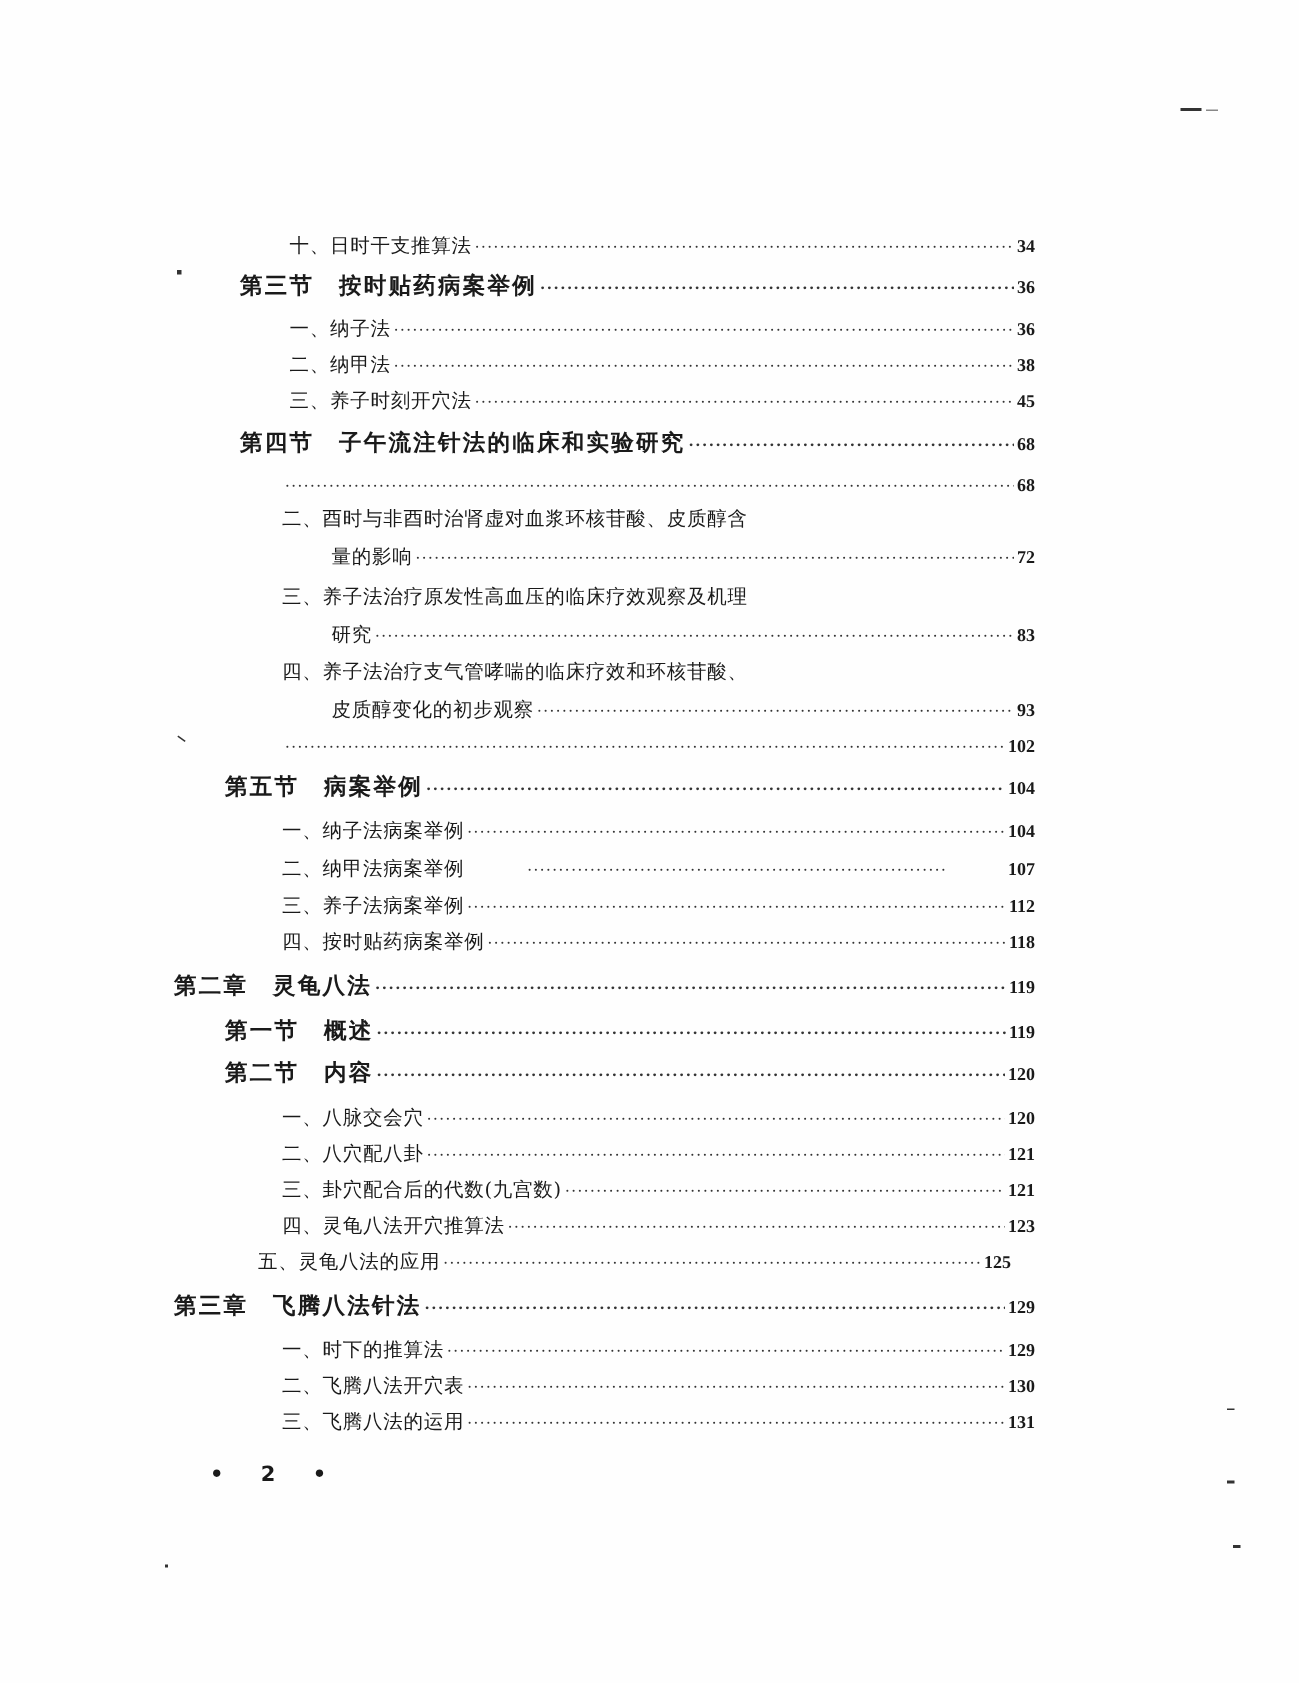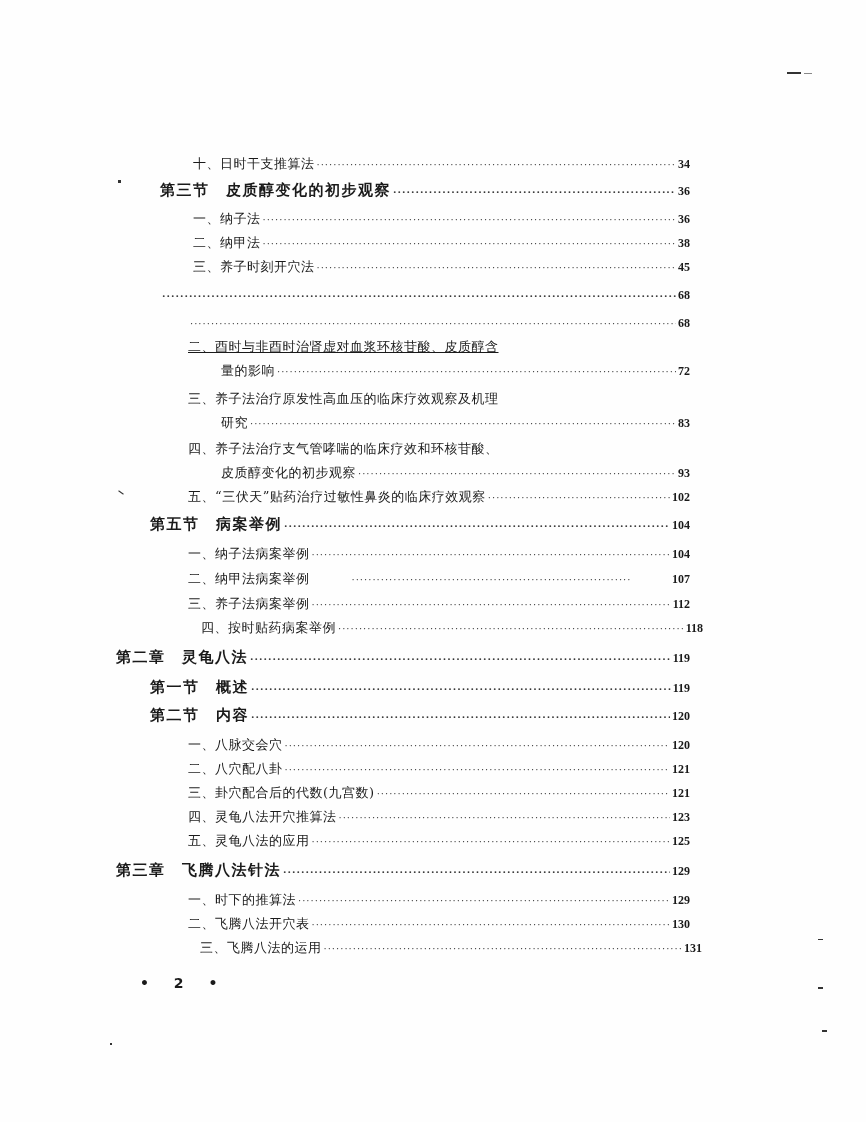--- a/index.html
+++ b/index.html
@@ -43,21 +43,21 @@
 <div class="speck" style="left:818px;top:987px;width:5px;height:2px;"></div>
 <div class="speck" style="left:822px;top:1030px;width:5px;height:2px;"></div>
 
 <div class="toc-row" style="left:193px;top:155px;width:497px;">
   <span class="label">十、日时干支推算法</span>
   <span class="dots"></span>
   <span class="page">34</span>
 </div>
 
 <div class="toc-row lvl-section" style="left:160px;top:181px;width:530px;">
-  <span class="label">第三节　皮质醇变化的初步观察</span>
+  <span class="label">第三节　按时贴药病案举例</span>
   <span class="dots"></span>
   <span class="page">36</span>
 </div>
 
 <div class="toc-row" style="left:193px;top:210px;width:497px;">
   <span class="label">一、纳子法</span>
   <span class="dots"></span>
   <span class="page">36</span>
 </div>
 
@@ -67,30 +67,31 @@
   <span class="page">38</span>
 </div>
 
 <div class="toc-row" style="left:193px;top:258px;width:497px;">
   <span class="label">三、养子时刻开穴法</span>
   <span class="dots"></span>
   <span class="page">45</span>
 </div>
 
 <div class="toc-row lvl-section" style="left:160px;top:286px;width:530px;">
+  <span class="label">第四节　子午流注针法的临床和实验研究</span>
   <span class="dots"></span>
   <span class="page">68</span>
 </div>
 
 <div class="toc-row" style="left:188px;top:314px;width:502px;">
   <span class="dots"></span>
   <span class="page">68</span>
 </div>
 
-<div class="cont-line" style="left:188px;top:338px;text-decoration:underline;">二、酉时与非酉时治肾虚对血浆环核苷酸、皮质醇含</div>
+<div class="cont-line" style="left:188px;top:338px;">二、酉时与非酉时治肾虚对血浆环核苷酸、皮质醇含</div>
 <div class="toc-row" style="left:221px;top:362px;width:469px;">
   <span class="label">量的影响</span>
   <span class="dots"></span>
   <span class="page">72</span>
 </div>
 
 <div class="cont-line" style="left:188px;top:390px;">三、养子法治疗原发性高血压的临床疗效观察及机理</div>
 <div class="toc-row" style="left:221px;top:414px;width:469px;">
   <span class="label">研究</span>
   <span class="dots"></span>
@@ -98,21 +99,20 @@
 </div>
 
 <div class="cont-line" style="left:188px;top:440px;">四、养子法治疗支气管哮喘的临床疗效和环核苷酸、</div>
 <div class="toc-row" style="left:221px;top:464px;width:469px;">
   <span class="label">皮质醇变化的初步观察</span>
   <span class="dots"></span>
   <span class="page">93</span>
 </div>
 
 <div class="toc-row" style="left:188px;top:488px;width:502px;">
-  <span class="label">五、“三伏天”贴药治疗过敏性鼻炎的临床疗效观察</span>
   <span class="dots"></span>
   <span class="page">102</span>
 </div>
 
 <div class="toc-row lvl-section" style="left:150px;top:515px;width:540px;">
   <span class="label">第五节　病案举例</span>
   <span class="dots"></span>
   <span class="page">104</span>
 </div>
 
@@ -127,21 +127,21 @@
   <span class="dots"></span>
   <span class="page">107</span>
 </div>
 
 <div class="toc-row" style="left:188px;top:595px;width:502px;">
   <span class="label">三、养子法病案举例</span>
   <span class="dots"></span>
   <span class="page">112</span>
 </div>
 
-<div class="toc-row" style="left:188px;top:619px;width:502px;margin-left:13px;">
+<div class="toc-row" style="left:188px;top:619px;width:502px;">
   <span class="label">四、按时贴药病案举例</span>
   <span class="dots"></span>
   <span class="page">118</span>
 </div>
 
 <div class="toc-row lvl-chapter" style="left:116px;top:648px;width:574px;">
   <span class="label">第二章　灵龟八法</span>
   <span class="dots"></span>
   <span class="page">119</span>
 </div>
@@ -175,21 +175,21 @@
   <span class="dots"></span>
   <span class="page">121</span>
 </div>
 
 <div class="toc-row" style="left:188px;top:808px;width:502px;">
   <span class="label">四、灵龟八法开穴推算法</span>
   <span class="dots"></span>
   <span class="page">123</span>
 </div>
 
-<div class="toc-row" style="left:188px;top:832px;width:502px;">
+<div class="toc-row" style="left:172px;top:832px;width:502px;">
   <span class="label">五、灵龟八法的应用</span>
   <span class="dots"></span>
   <span class="page">125</span>
 </div>
 
 <div class="toc-row lvl-chapter" style="left:116px;top:861px;width:574px;">
   <span class="label">第三章　飞腾八法针法</span>
   <span class="dots"></span>
   <span class="page">129</span>
 </div>
@@ -199,19 +199,19 @@
   <span class="dots"></span>
   <span class="page">129</span>
 </div>
 
 <div class="toc-row" style="left:188px;top:915px;width:502px;">
   <span class="label">二、飞腾八法开穴表</span>
   <span class="dots"></span>
   <span class="page">130</span>
 </div>
 
-<div class="toc-row" style="left:200px;top:939px;width:502px;justify-content:center;">
+<div class="toc-row" style="left:188px;top:939px;width:502px;justify-content:center;">
   <span class="label">三、飞腾八法的运用</span>
   <span class="dots"></span>
   <span class="page">131</span>
 </div>
 
 <div class="footer-page">• 2 •</div>
 
 </body></html>

